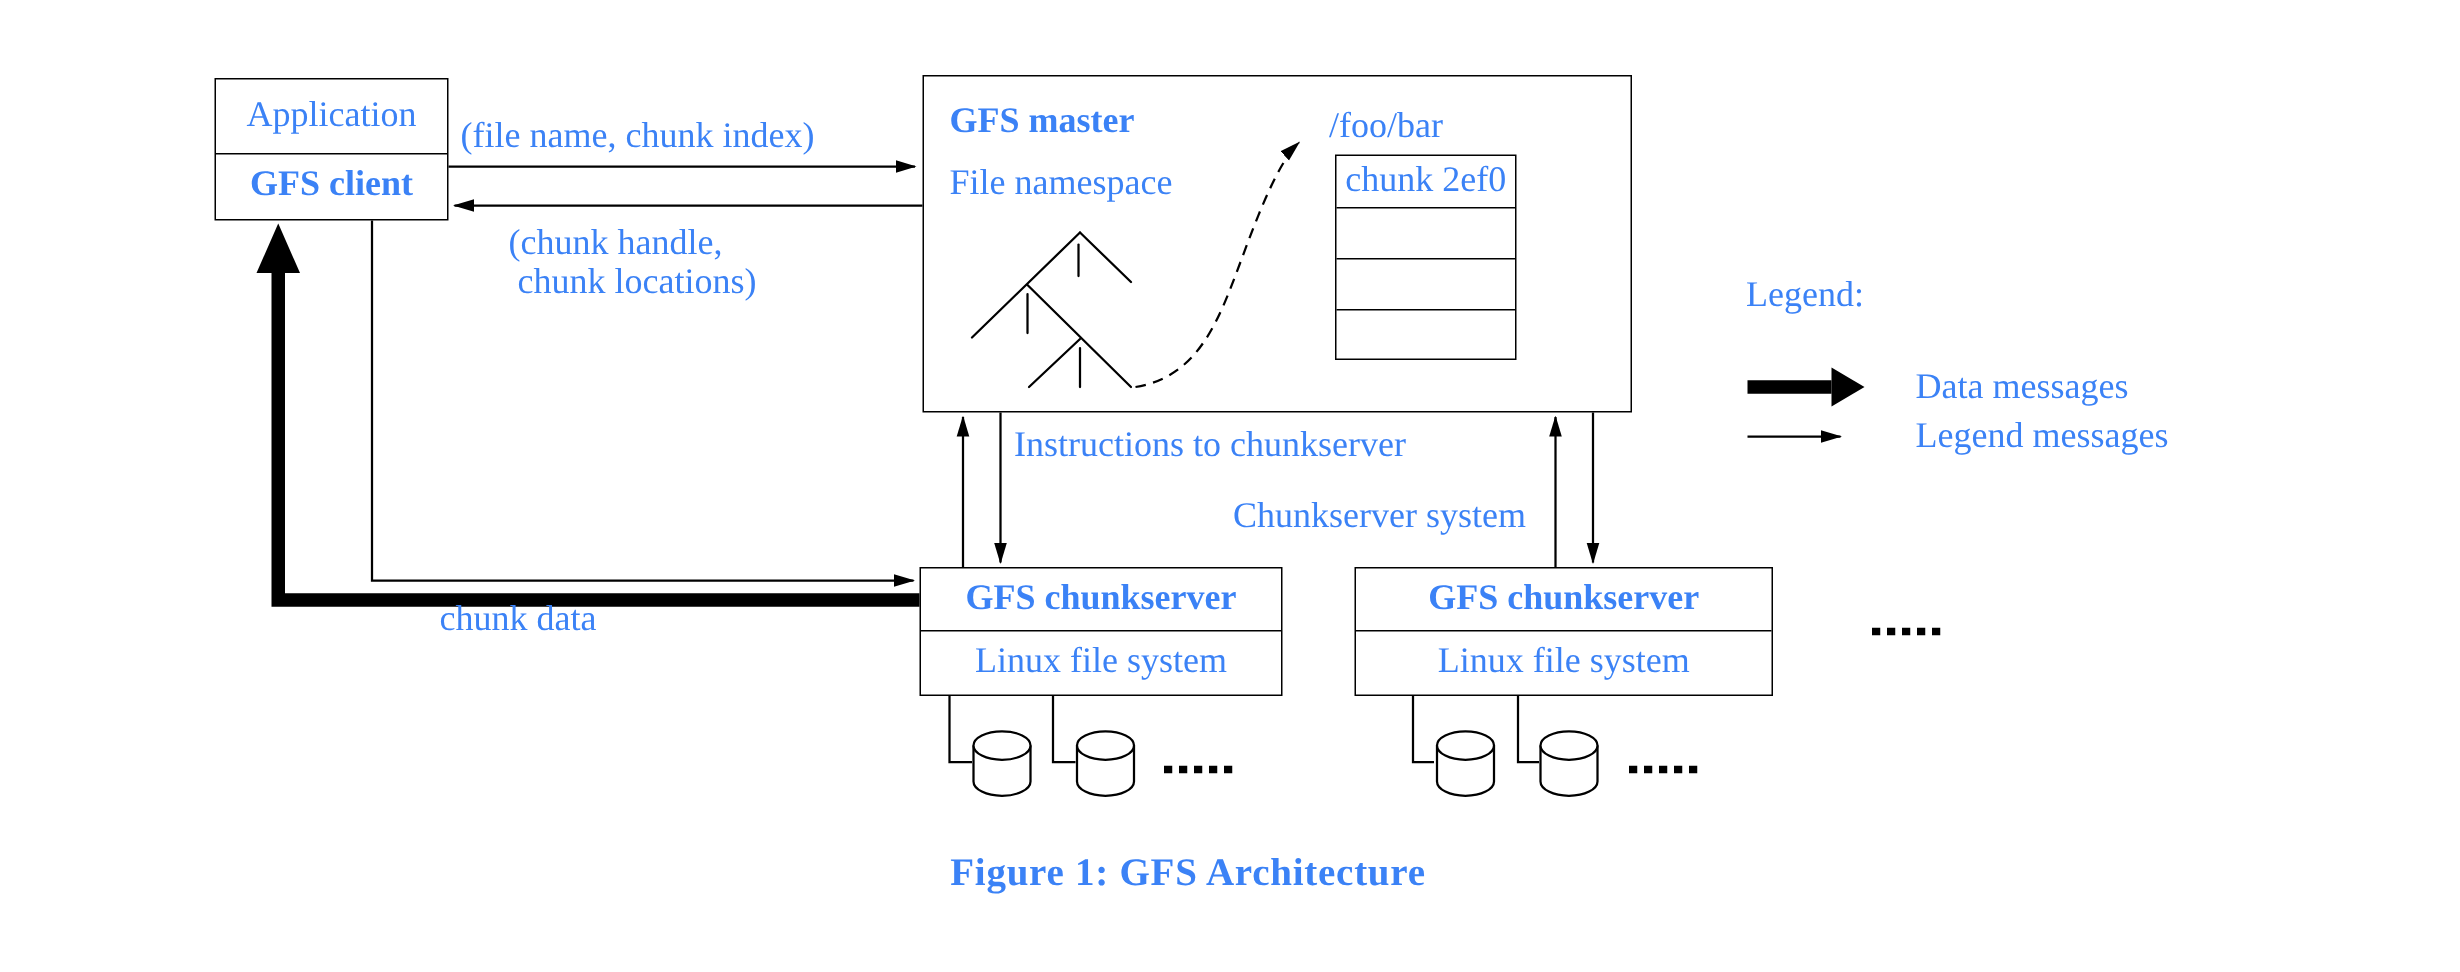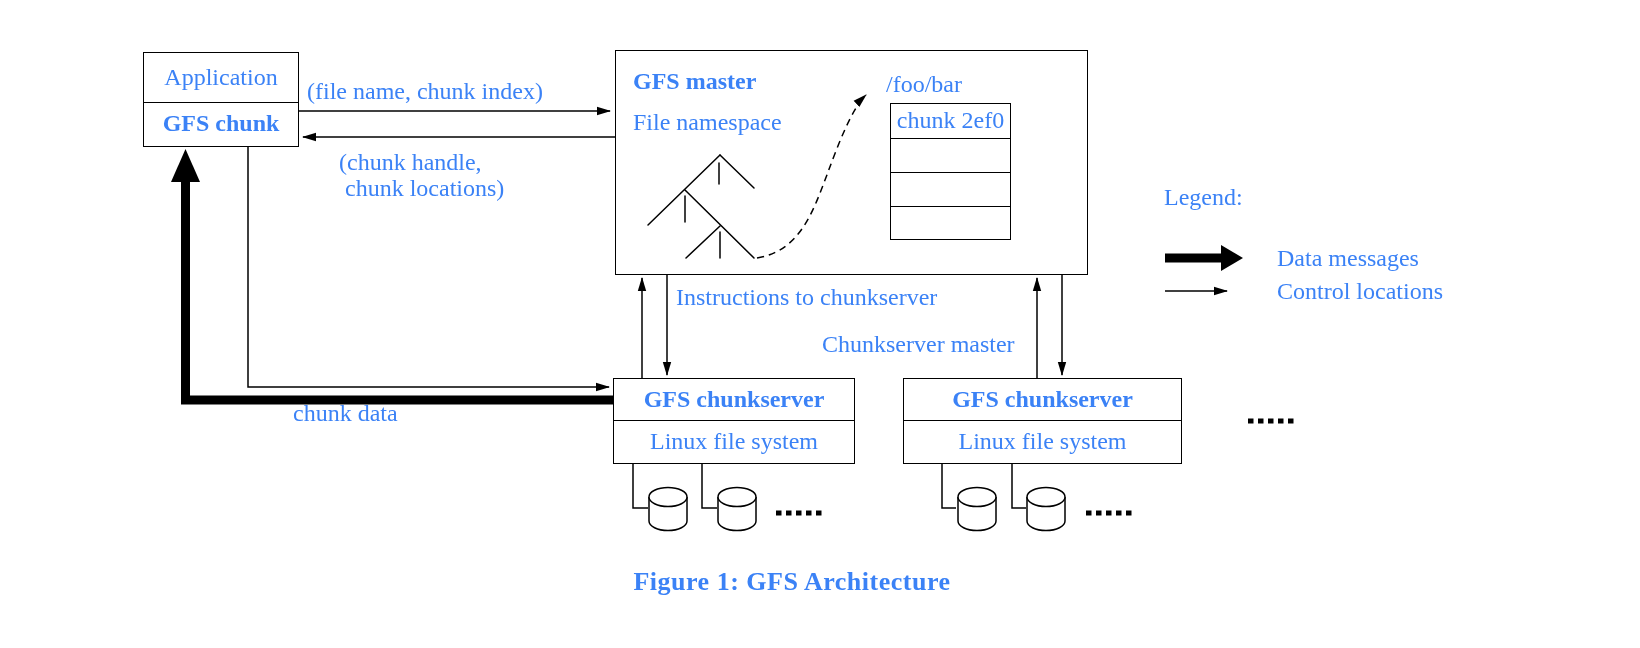--- a/index.html
+++ b/index.html
@@ -20,21 +20,21 @@
 </head>
 <body>
 
 <div id="stage">
 
   <div class="box" style="left:143px;top:52px;width:156px;height:95px;">
     <div class="row" style="height:50px;border-bottom:1.5px solid #000;">
       <span class="lbl" style="position:static;">Application</span>
     </div>
     <div class="row" style="height:42px;">
-      <span class="lbl bold" style="position:static;">GFS chunk</span>
+      <span class="lbl bold" style="position:static;">GFS client</span>
     </div>
   </div>
 
   <div class="box" style="left:615px;top:50px;width:473px;height:225px;"></div>
 
   <div class="box" style="left:890px;top:103px;width:121px;height:137px;border-width:1.5px;">
     <div class="row" style="height:34px;">
       <span class="lbl" style="position:static;">chunk 2ef0</span>
     </div>
     <div class="cellrow" style="height:34px;"></div>
@@ -135,22 +135,22 @@
 
   <div class="lbl bold" style="left:633px;top:69px;">GFS master</div>
   <div class="lbl" style="left:633px;top:110px;">File namespace</div>
   <div class="lbl" style="left:886px;top:72px;">/foo/bar</div>
 
   <div class="lbl prewrap" style="left:339px;top:149px;line-height:26px;">(chunk handle,
  chunk locations)</div>
   <div class="lbl" style="left:307px;top:79px;">(file name, chunk index)</div>
 
   <div class="lbl" style="left:676px;top:285px;">Instructions to chunkserver</div>
-  <div class="lbl" style="left:822px;top:332px;">Chunkserver master</div>
+  <div class="lbl" style="left:822px;top:332px;">Chunkserver system</div>
 
   <div class="lbl" style="left:293px;top:401px;">chunk data</div>
 
   <div class="lbl" style="left:1164px;top:185px;">Legend:</div>
   <div class="lbl" style="left:1277px;top:246px;">Data messages</div>
-  <div class="lbl" style="left:1277px;top:279px;">Control locations</div>
+  <div class="lbl" style="left:1277px;top:279px;">Legend messages</div>
 
   <div class="caption">Figure 1: GFS Architecture</div>
 </div>
 
 </body></html>

